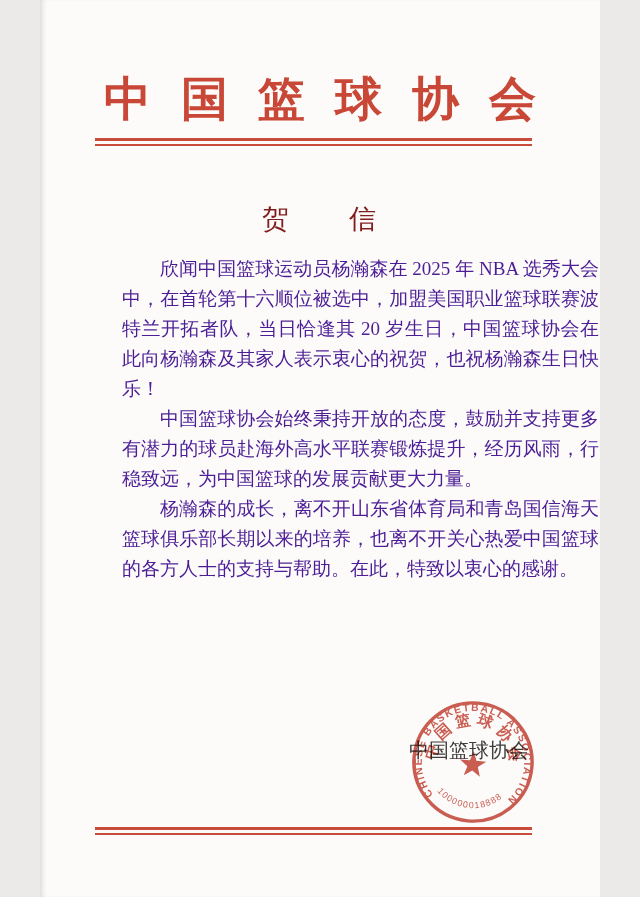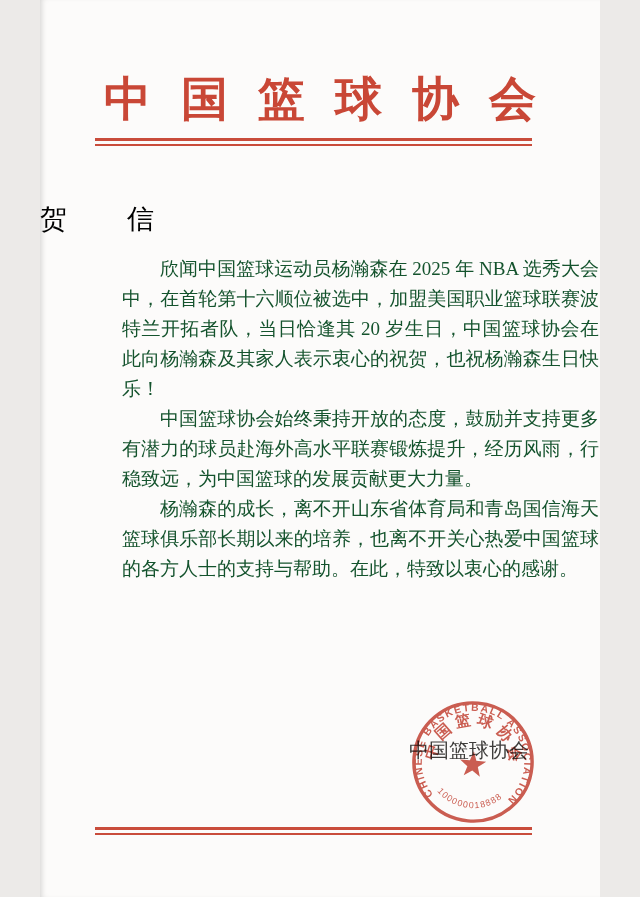--- a/index.html
+++ b/index.html
@@ -39,34 +39,34 @@
     border-bottom: 2px solid #c94c3b;
   }
   .rule-header { top: 138px; }
   .rule-footer { top: 827px; }
   .letter-title {
     position: absolute;
     top: 201px;
     left: 0;
     right: 0;
     margin: 0;
-    text-align: left;
+    text-align: center;
     font-size: 27px;
     font-weight: normal;
-    color: #000000;
+    color: #7f1d1d;
     letter-spacing: 2px;
   }
   .letter-body {
     position: absolute;
     top: 254px;
     left: 82px;
     width: 477px;
     font-size: 19px;
     line-height: 30px;
-    color: #14532d;
+    color: #4c1d95;
     text-align: justify;
   }
   .letter-body p {
     margin: 0;
     text-indent: 2em;
   }
   .signature {
     position: absolute;
     top: 735px;
     left: 329px;

